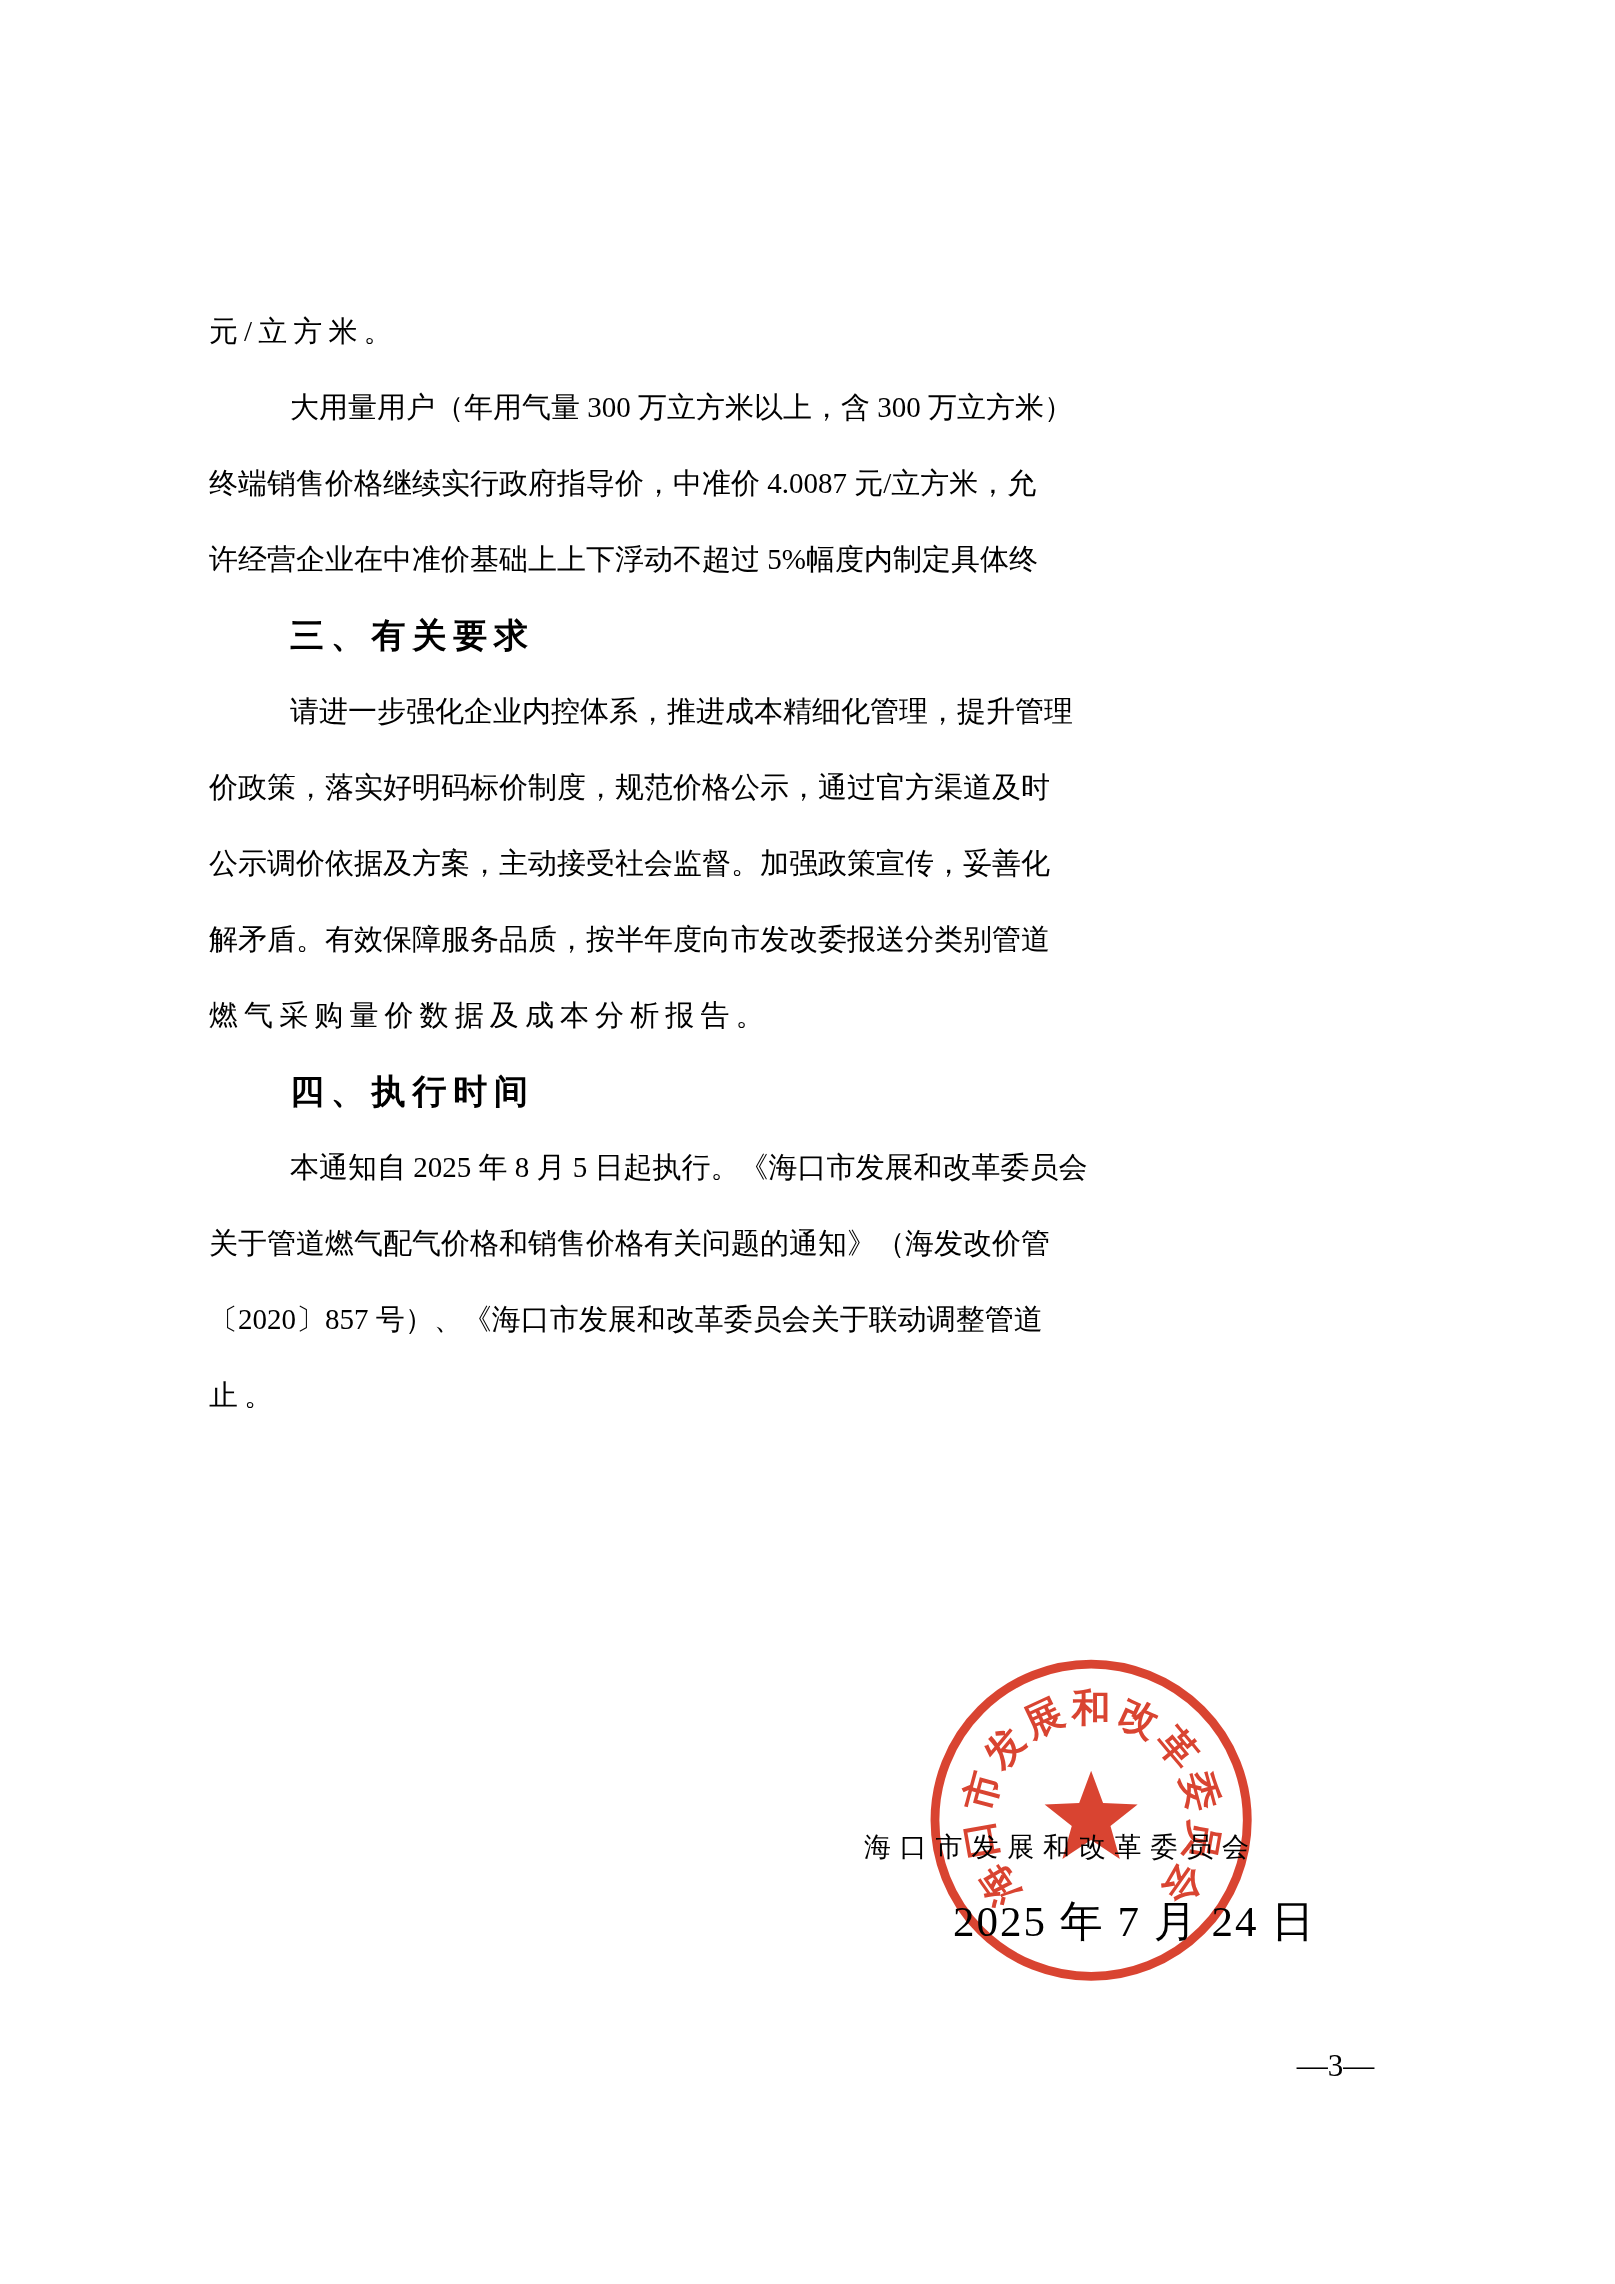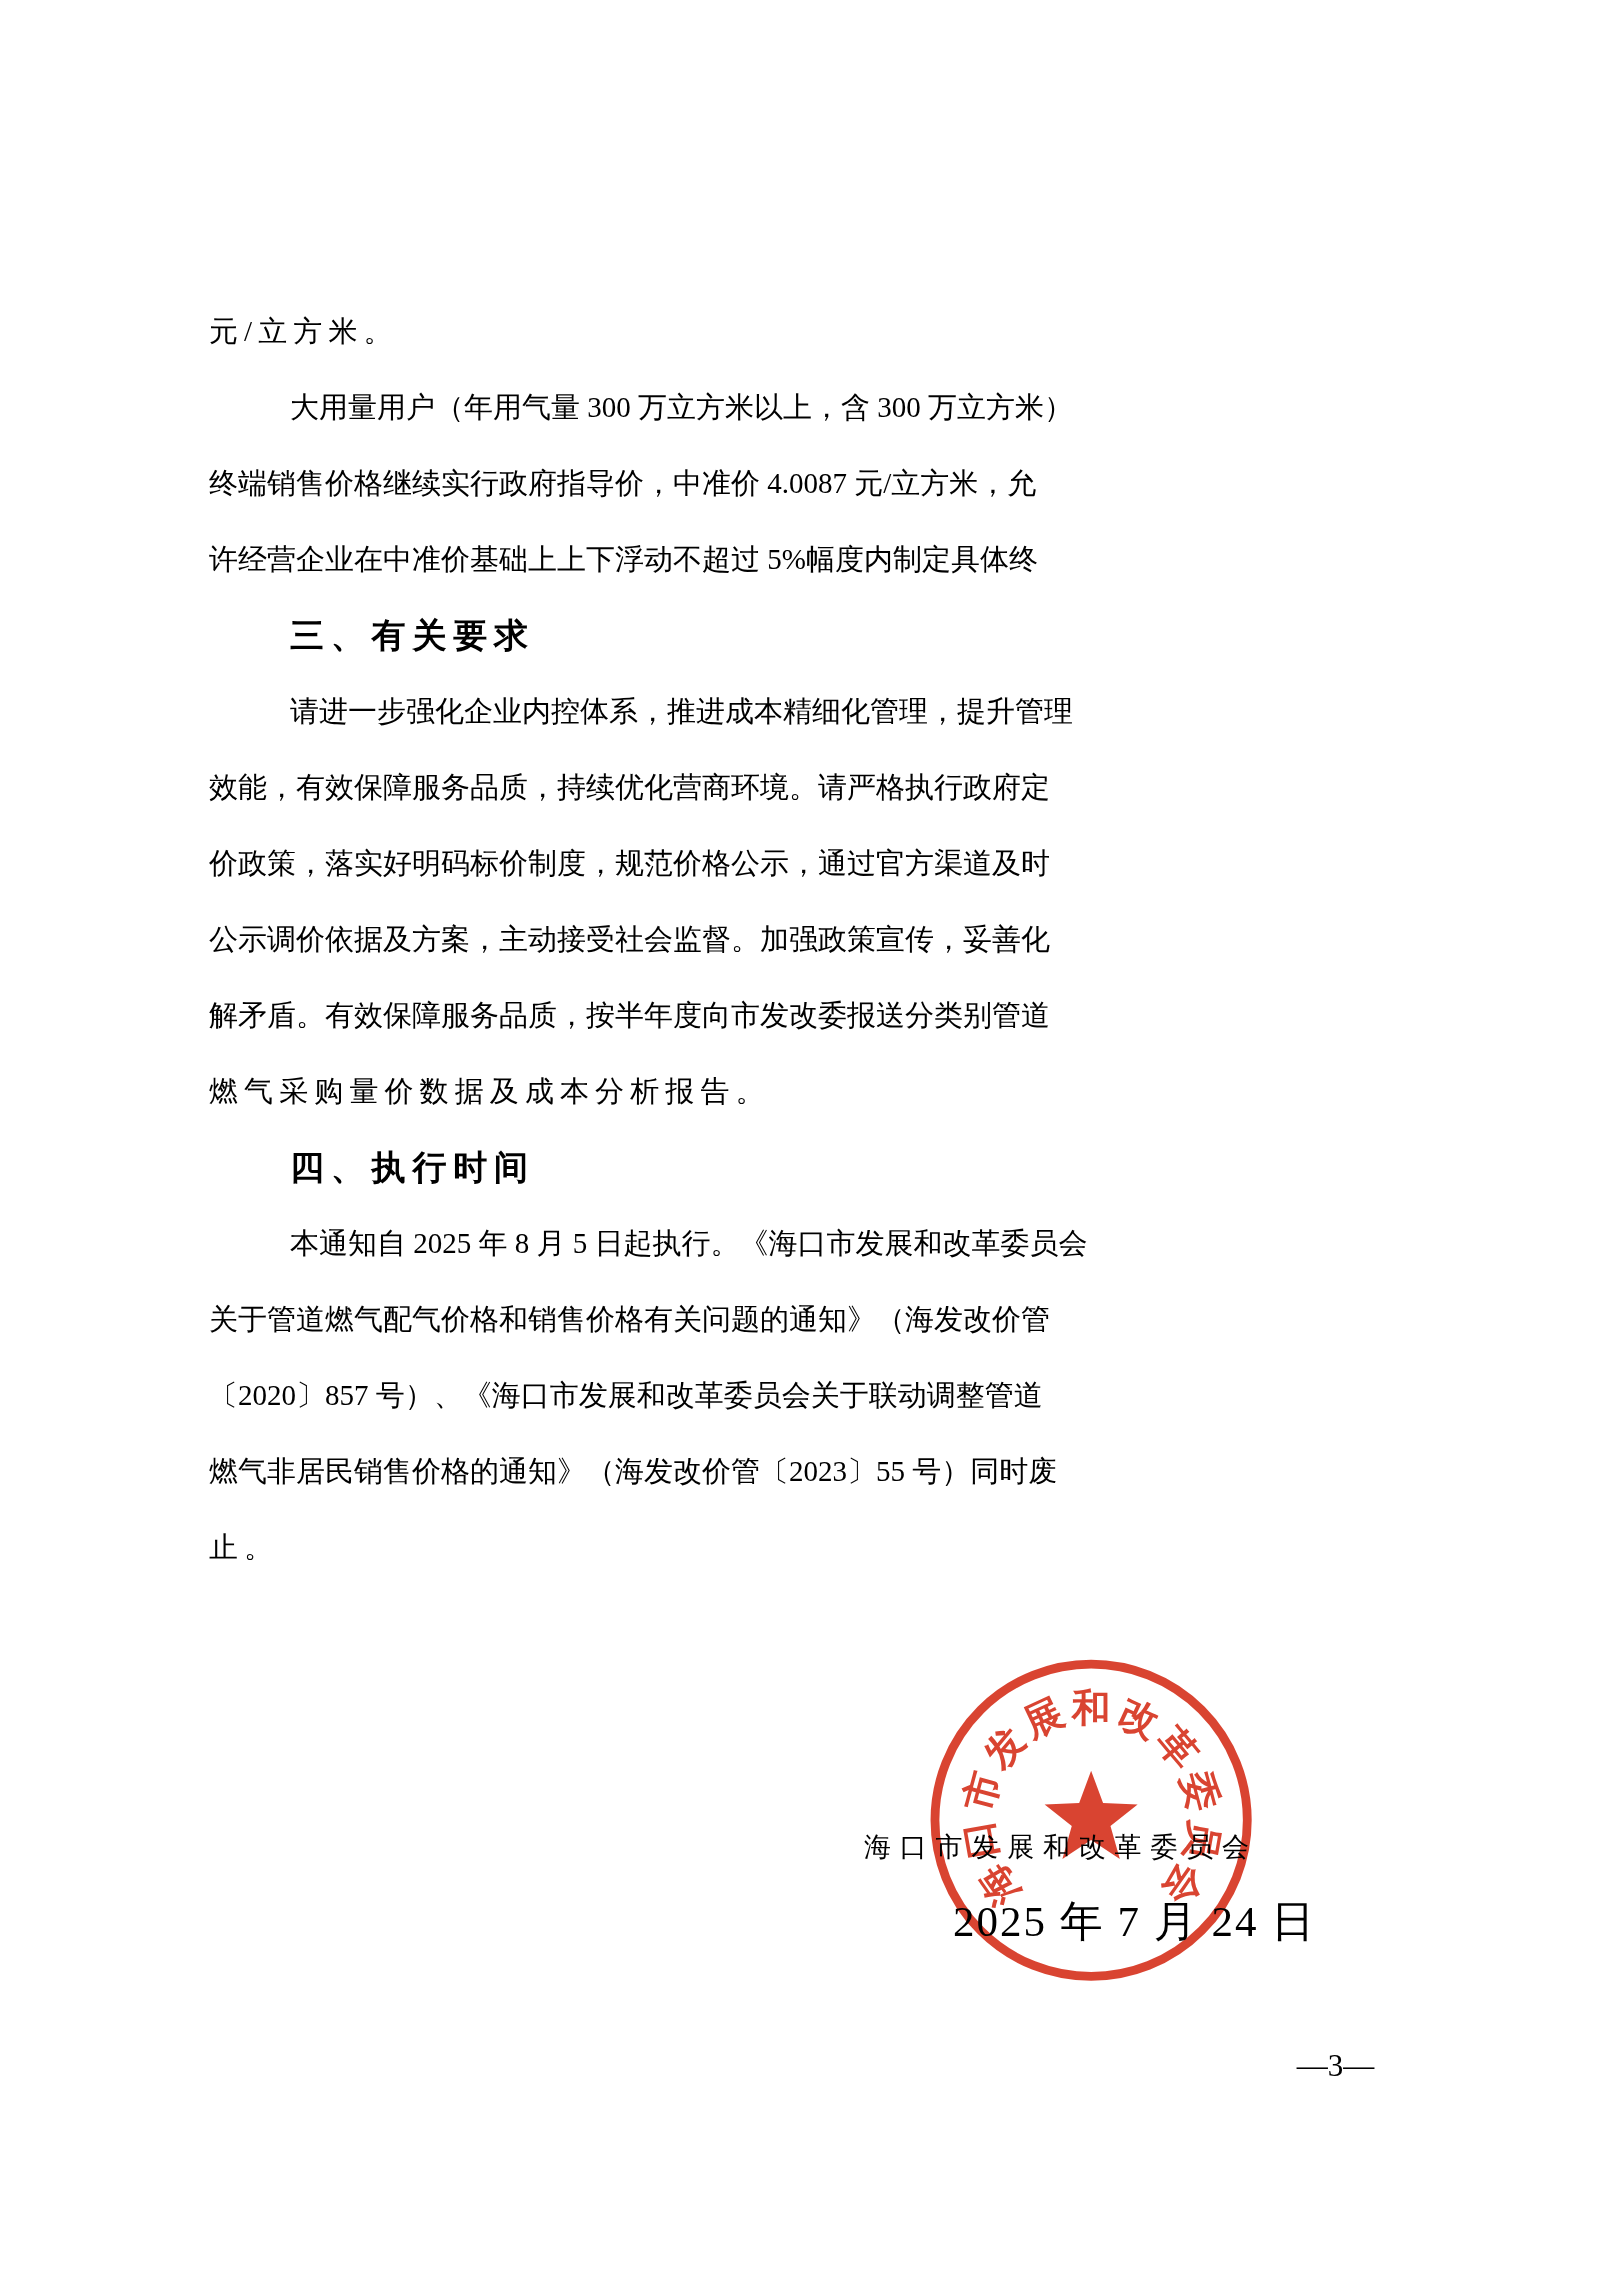--- a/index.html
+++ b/index.html
@@ -100,30 +100,28 @@
   </svg>
 
   <div class="textblock">
 
   <div class="tline">元/立方米。</div>
       <div class="tline indent fill">大用量用户（年用气量 300 万立方米以上，含 300 万立方米）</div>
       <div class="tline fill">终端销售价格继续实行政府指导价，中准价 4.0087 元/立方米，允</div>
       <div class="tline fill">许经营企业在中准价基础上上下浮动不超过 5%幅度内制定具体终</div>
       <div class="tline indent heading">三、有关要求</div>
       <div class="tline indent fill">请进一步强化企业内控体系，推进成本精细化管理，提升管理</div>
-      <div class="tline fill">效能，有效保障服务品质，持续优化营商环境。请严格执行政府定</div>
       <div class="tline fill">价政策，落实好明码标价制度，规范价格公示，通过官方渠道及时</div>
       <div class="tline fill">公示调价依据及方案，主动接受社会监督。加强政策宣传，妥善化</div>
       <div class="tline fill">解矛盾。有效保障服务品质，按半年度向市发改委报送分类别管道</div>
       <div class="tline">燃气采购量价数据及成本分析报告。</div>
       <div class="tline indent heading">四、执行时间</div>
       <div class="tline indent fill">本通知自 2025 年 8 月 5 日起执行。《海口市发展和改革委员会</div>
       <div class="tline fill">关于管道燃气配气价格和销售价格有关问题的通知》（海发改价管</div>
       <div class="tline fill">〔2020〕857 号）、《海口市发展和改革委员会关于联动调整管道</div>
-      <div class="tline fill">燃气非居民销售价格的通知》（海发改价管〔2023〕55 号）同时废</div>
       <div class="tline">止。</div>
     </div>
 
   <div class="sig-org">海口市发展和改革委员会</div>
   <div class="sig-date">2025 年 7 月 24 日</div>
 
   <div class="page-number">—3—</div>
 
 </div>
 

